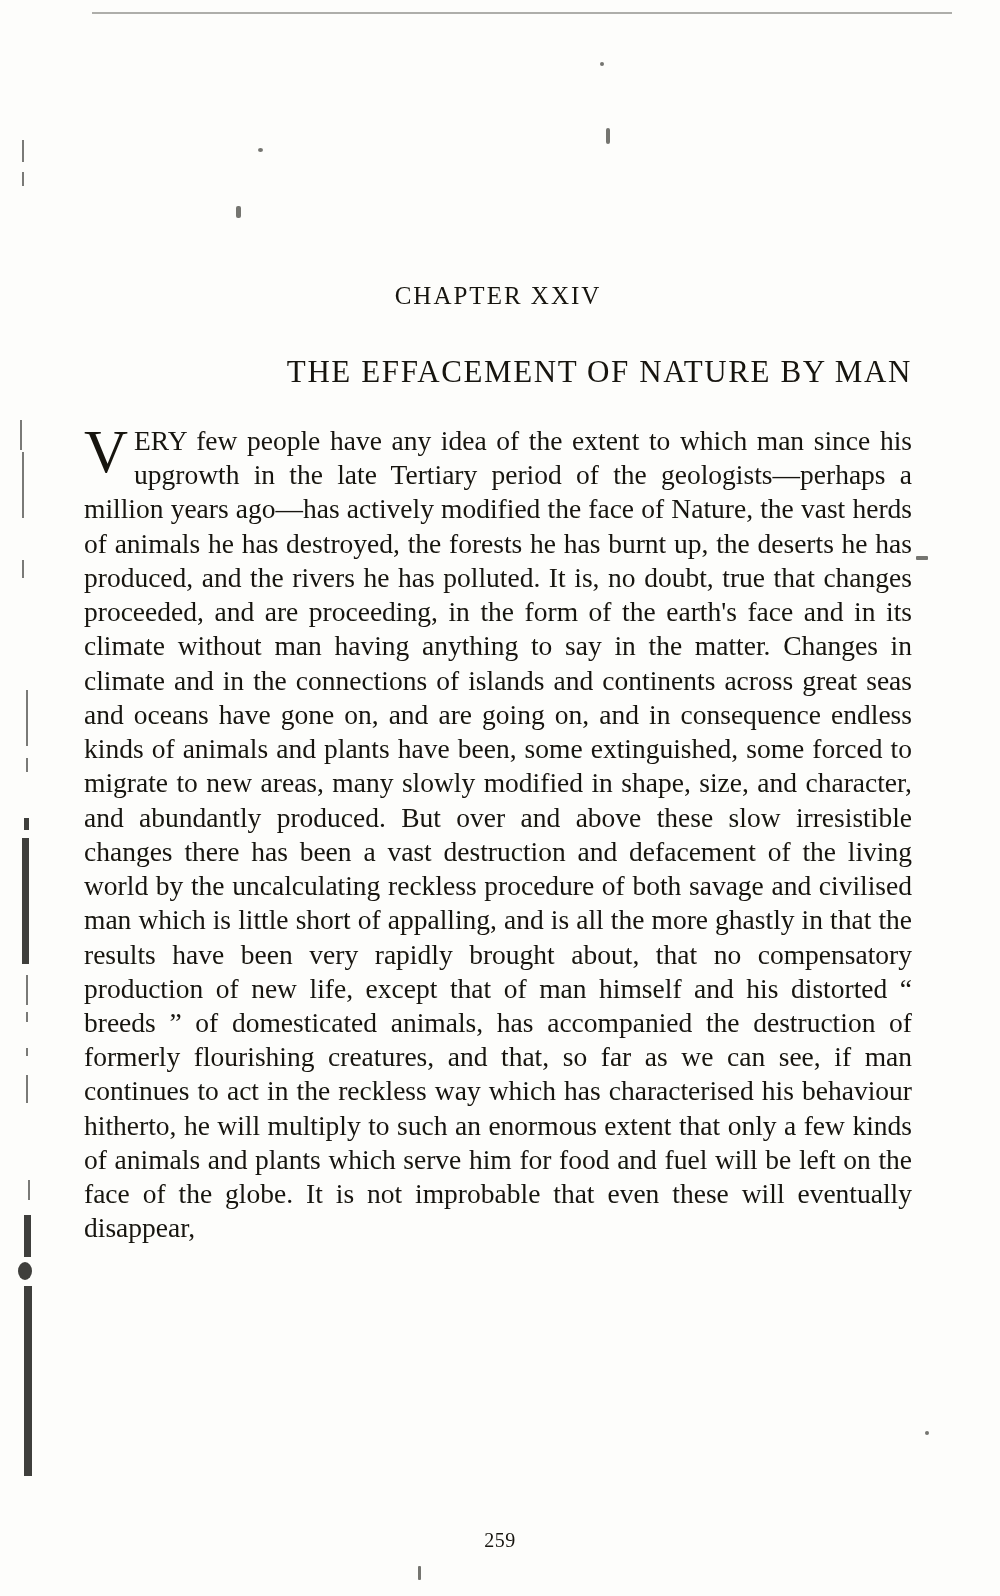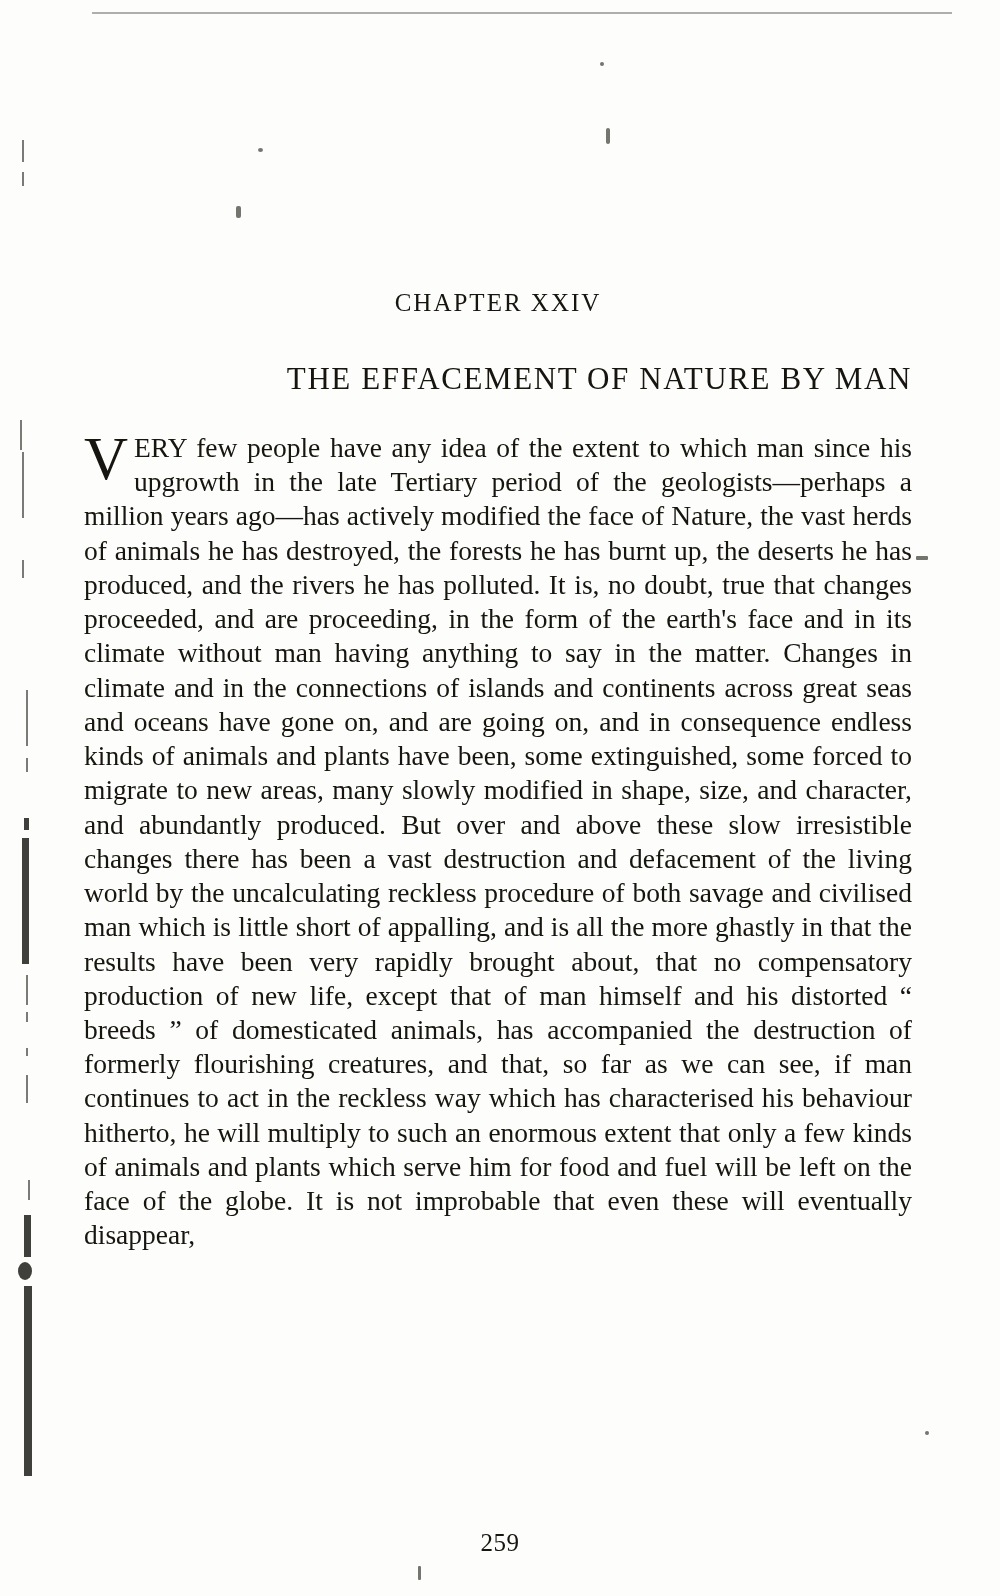--- a/index.html
+++ b/index.html
@@ -36,21 +36,21 @@
     position: absolute;
     top: 282px;
     left: 84px;
     width: 828px;
   }
 
   .chapter-number {
     text-align: center;
     font-size: 25px;
     letter-spacing: 2.0px;
-    margin: 7px 0 44px 0;
+    margin: 0 0 44px 0;
     font-weight: normal;
   }
 
   .chapter-title {
     text-align: right;
     font-size: 31px;
     letter-spacing: 1.6px;
     margin: 0 0 34px 0;
     font-weight: normal;
     white-space: nowrap;
@@ -73,21 +73,21 @@
     margin-right: 2px;
     font-family: "Liberation Serif", "DejaVu Serif", serif;
   }
 
   .page-number {
     position: absolute;
     top: 1529px;
     left: 0;
     width: 1000px;
     text-align: center;
-    font-size: 25px;
+    font-size: 20px;
     letter-spacing: 0.5px;
   }
 
   .tick {
     position: absolute;
     width: 2px;
     background: #232320;
     opacity: 0.6;
   }
   .blob {

